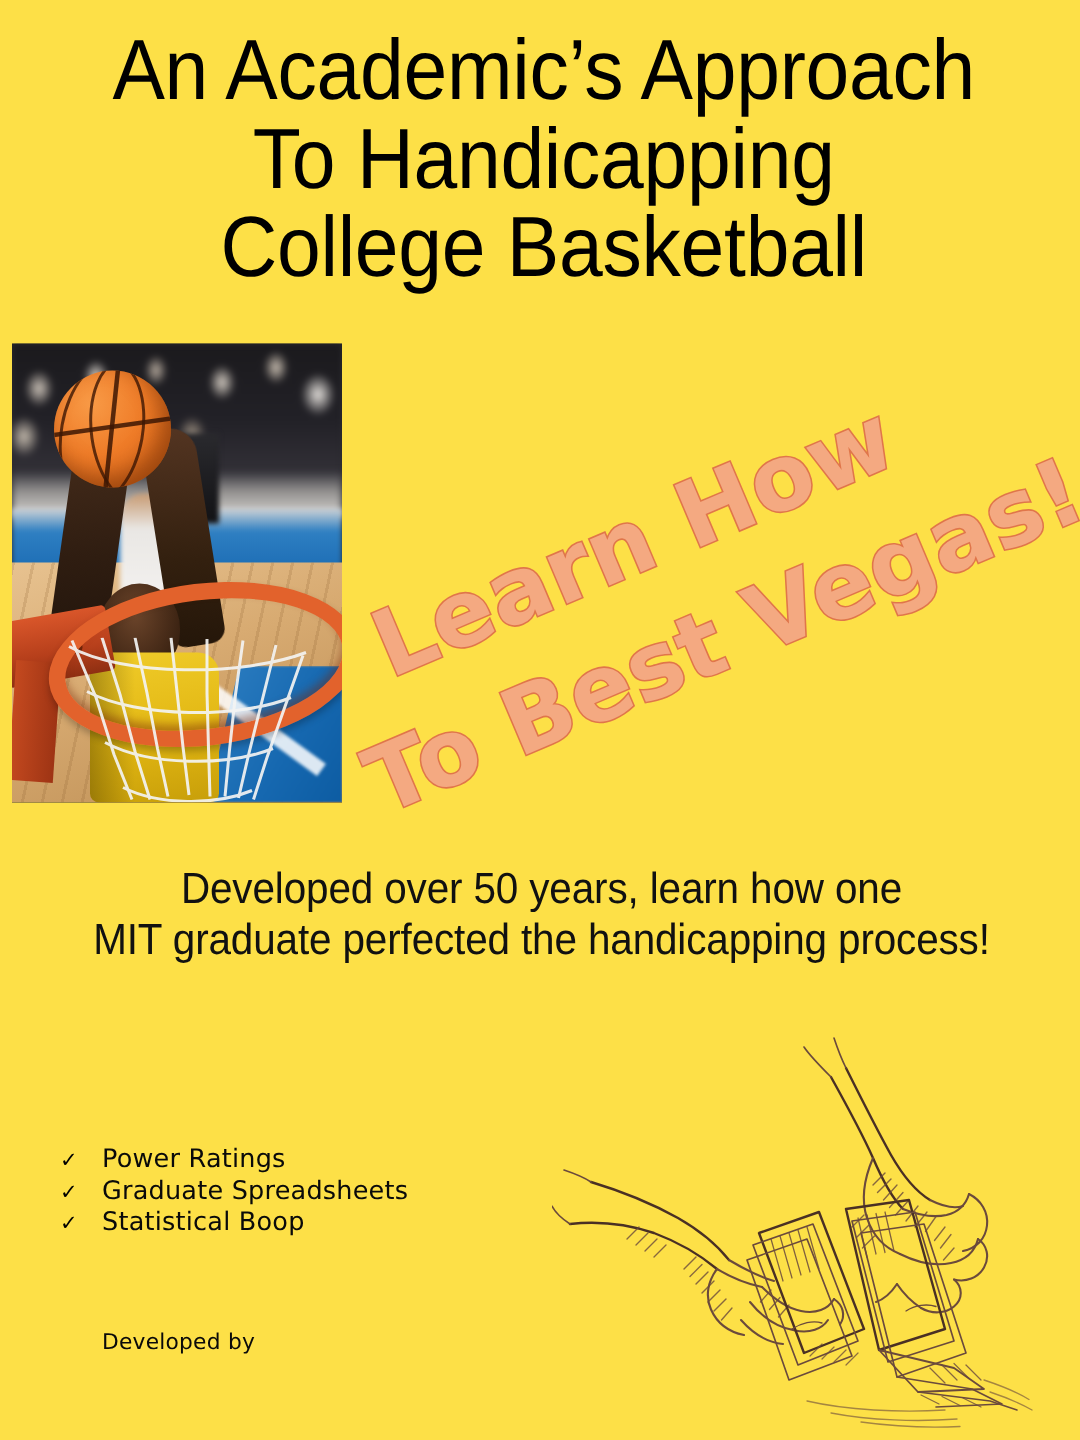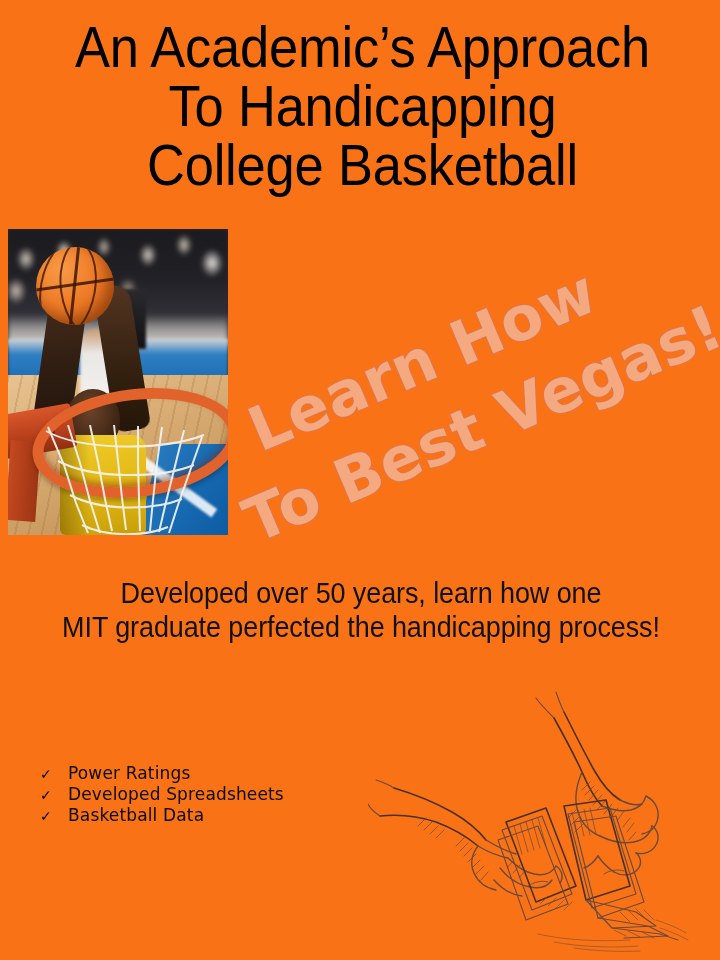--- a/index.html
+++ b/index.html
@@ -11,21 +11,21 @@
     width: 720px;
     height: 960px;
     position: relative;
     overflow: hidden;
     font-family: "Liberation Sans", sans-serif;
     -webkit-font-smoothing: antialiased;
   }
   .poster {
     position: absolute;
     inset: 0;
-    background: #f97316;
+    background: #fde047;
     text-decoration: underline;
   }
 
   
   .title-block {
     position: absolute;
     left: 0;
     top: 18px;
     width: 725px;
     text-align: center;
@@ -370,29 +370,30 @@
     <div class="subtitle-line">MIT graduate perfected the handicapping process!</div>
   </div>
 
   <div class="features">
     <div class="feature-row">
       <span class="feature-check">✓</span>
       <span class="feature-label">Power Ratings</span>
     </div>
     <div class="feature-row">
       <span class="feature-check">✓</span>
-      <span class="feature-label">Developed Spreadsheets</span>
+      <span class="feature-label">Graduate Spreadsheets</span>
     </div>
     <div class="feature-row">
       <span class="feature-check">✓</span>
-      <span class="feature-label">Basketball Data</span>
+      <span class="feature-label">Statistical Boop</span>
     </div>
   </div>
 
   <div class="credit">
+    <div class="credit-line">Developed by</div>
   </div>
 
   <div class="sketch">
     <svg width="340" height="262" viewBox="0 0 340 262">
       <g fill="none" stroke="#6B4A3C" stroke-width="1.4" stroke-linecap="round" stroke-linejoin="round">
 
         <path d="M186 28 C196 46 206 64 214 82 C220 96 226 108 234 116" stroke="#4a3024" stroke-width="1.6"></path>
         <path d="M196 22 C206 42 216 62 226 80 C234 94 242 104 252 110" stroke="#4a3024" stroke-width="1.6"></path>
         <path d="M234 116 C244 120 254 122 263 120 C271 118 276 113 278 106"></path>
         <path d="M252 110 C260 114 268 116 274 114"></path>

